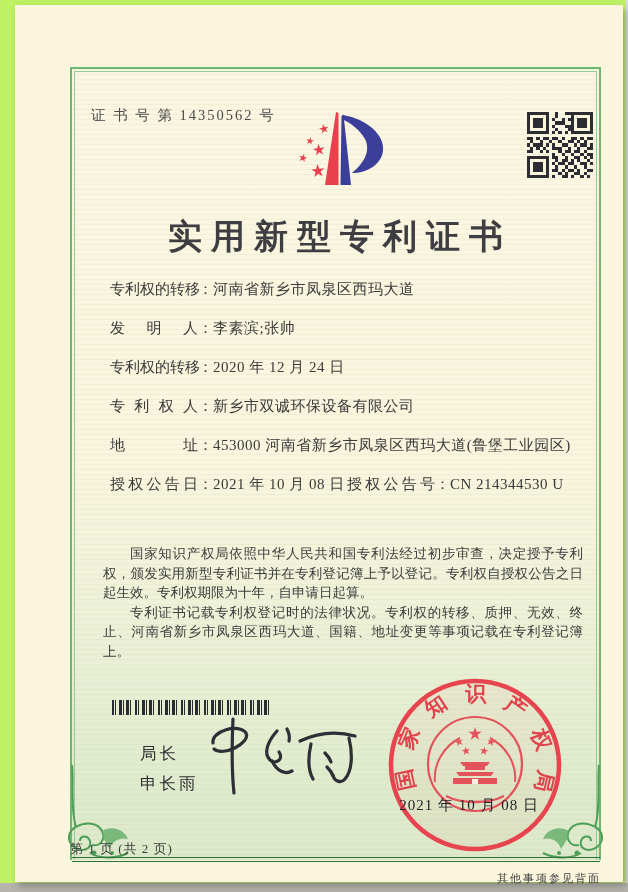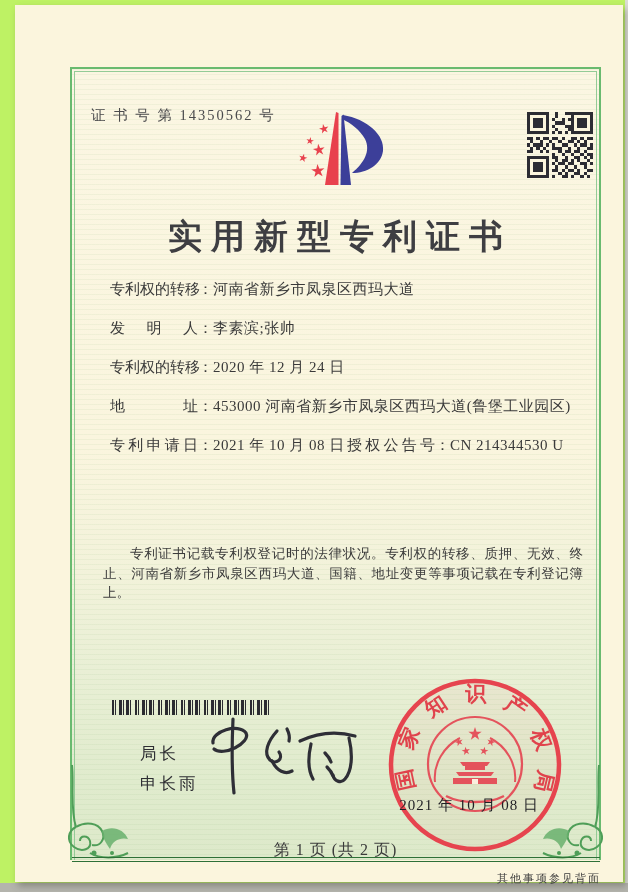--- a/index.html
+++ b/index.html
@@ -54,22 +54,22 @@
       #2b2b31 11px 12px, transparent 12px 14px,
       #2b2b31 14px 17px, transparent 17px 18px,
       #2b2b31 18px 19px, transparent 19px 23px);
   }
   .signer { position:absolute; left:95px; top:733px; font-family:"Liberation Sans","DejaVu Sans",sans-serif;
             font-size:16.5px; line-height:30px; color:#2e2e33; letter-spacing:3px;margin-left:30px; }
   .signature { position:absolute; left:182px; top:708px; }
   .seal { position:absolute; left:371px; top:671px; }
   .seal-date { position:absolute; left:384px; top:791px; width:140px; text-align:center;
                font-size:15px; letter-spacing:1px; color:#1f1f24; }
-  .page-info { position:absolute; left:55px; top:835px; width:531px; text-align:center;
-               font-size:16px; color:#3b3b3b; letter-spacing:1px; }
+  .page-info { position:absolute; left:55px; top:835px; width:531px; 
+               font-size:13px; color:#3b3b3b; letter-spacing:1px; }
   .bottom-rule { position:absolute; left:57px; top:852px; width:528px; height:5px;
                  border-top:1.5px solid #2e7037; border-bottom:1.5px solid #2e7037; }
   .back-note { position:absolute; left:55px; top:866px; width:531px; text-align:right;
                font-size:11px; color:#3b3b3b; letter-spacing:2px; }
   .flourish { position:absolute; }
   .fl-left  { left:49px;  top:760px; }
   .fl-right { left:520px; top:760px; }
 </style>
 </head>
 <body>
@@ -113,33 +113,37 @@
       <div class="frow">
         <span class="flabel">专利权的转移</span><span class="fcolon">：</span><span class="fvalue">河南省新乡市凤泉区西玛大道</span>
       </div>
       <div class="frow">
         <span class="flabel">发明人</span><span class="fcolon">：</span><span class="fvalue">李素滨;张帅</span>
       </div>
       <div class="frow">
         <span class="flabel">专利权的转移</span><span class="fcolon">：</span><span class="fvalue">2020 年 12 月 24 日</span>
       </div>
       <div class="frow">
+        <span class="flabel">专利权人</span><span class="fcolon">：</span><span class="fvalue">新乡市双诚环保设备有限公司</span>
+      </div>
+      <div class="frow">
         <span class="flabel">地址</span><span class="fcolon">：</span><span class="fvalue">453000 河南省新乡市凤泉区西玛大道(鲁堡工业园区)</span>
       </div>
       <div class="frow grant-row">
         <span class="gpair1">
-          <span class="flabel">专利申请日</span><span class="fcolon">：</span><span class="fvalue">2021 年 10 月 08 日</span>
+          <span class="flabel">授权公告日</span><span class="fcolon">：</span><span class="fvalue">2021 年 10 月 08 日</span>
         </span>
         <span class="gpair2">
           <span class="flabel">授权公告号</span><span class="fcolon">：</span><span class="fvalue">CN 214344530 U</span>
         </span>
       </div>
     </div>
 
     <div class="paras">
+      <p>国家知识产权局依照中华人民共和国专利法经过初步审查，决定授予专利权，颁发实用新型专利证书并在专利登记簿上予以登记。专利权自授权公告之日起生效。专利权期限为十年，自申请日起算。</p>
       <p>专利证书记载专利权登记时的法律状况。专利权的转移、质押、无效、终止、河南省新乡市凤泉区西玛大道、国籍、地址变更等事项记载在专利登记簿上。</p>
     </div>
 
     <div class="barcode"></div>
 
     <div class="signer">
       <div>局长</div>
       <div>申长雨</div>
     </div>
 

